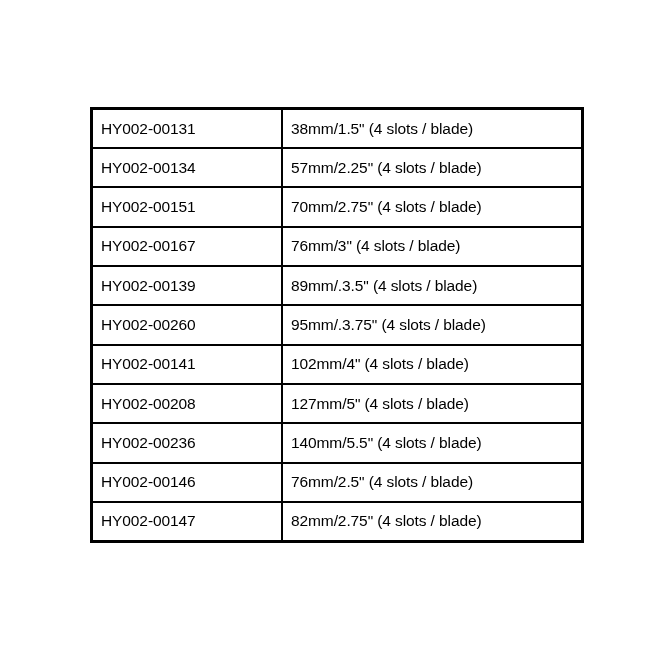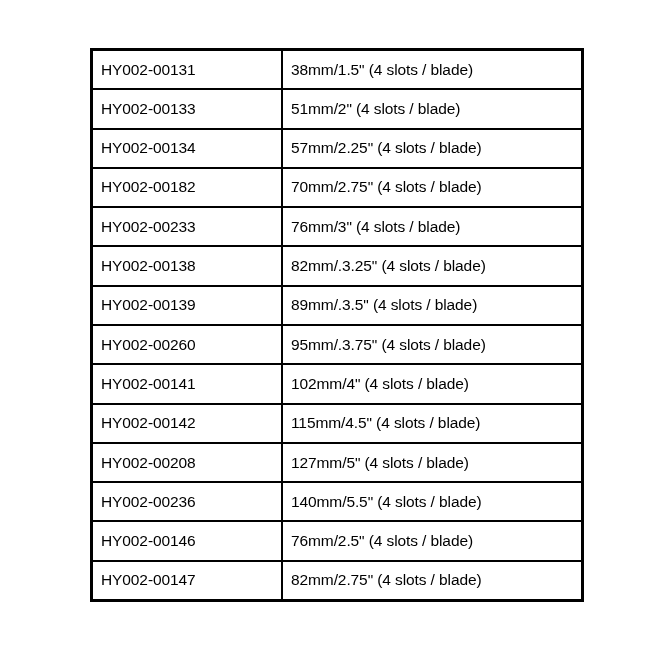--- a/index.html
+++ b/index.html
@@ -52,54 +52,42 @@
 <body>
 
 <div class="page">
   <table class="parts-table">
     <tbody>
         <tr>
           <td class="code-col">HY002-00131</td>
           <td class="desc-col">38mm/1.5" (4 slots / blade)</td>
         </tr>
         <tr>
-          <td class="code-col">HY002-00133</td>
-          <td class="desc-col">51mm/2"  (4 slots / blade)</td>
-        </tr>
-        <tr>
           <td class="code-col">HY002-00134</td>
           <td class="desc-col">57mm/2.25" (4 slots / blade)</td>
         </tr>
         <tr>
-          <td class="code-col">HY002-00182</td>
+          <td class="code-col">HY002-00151</td>
           <td class="desc-col">70mm/2.75" (4 slots / blade)</td>
         </tr>
         <tr>
-          <td class="code-col">HY002-00233</td>
+          <td class="code-col">HY002-00167</td>
           <td class="desc-col">76mm/3"   (4 slots / blade)</td>
-        </tr>
-        <tr>
-          <td class="code-col">HY002-00138</td>
-          <td class="desc-col">82mm/.3.25" (4 slots / blade)</td>
         </tr>
         <tr>
           <td class="code-col">HY002-00139</td>
           <td class="desc-col">89mm/.3.5" (4 slots / blade)</td>
         </tr>
         <tr>
           <td class="code-col">HY002-00260</td>
           <td class="desc-col">95mm/.3.75" (4 slots / blade)</td>
         </tr>
         <tr>
           <td class="code-col">HY002-00141</td>
           <td class="desc-col">102mm/4"  (4 slots / blade)</td>
-        </tr>
-        <tr>
-          <td class="code-col">HY002-00142</td>
-          <td class="desc-col">115mm/4.5" (4 slots / blade)</td>
         </tr>
         <tr>
           <td class="code-col">HY002-00208</td>
           <td class="desc-col">127mm/5"  (4 slots / blade)</td>
         </tr>
         <tr>
           <td class="code-col">HY002-00236</td>
           <td class="desc-col">140mm/5.5" (4 slots / blade)</td>
         </tr>
         <tr>

